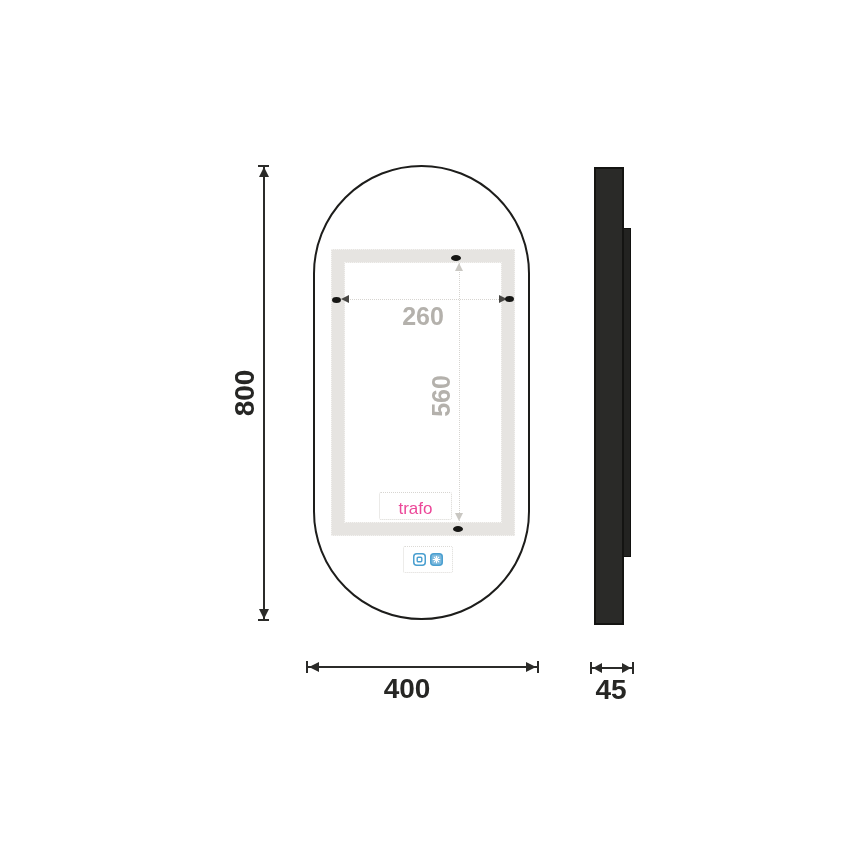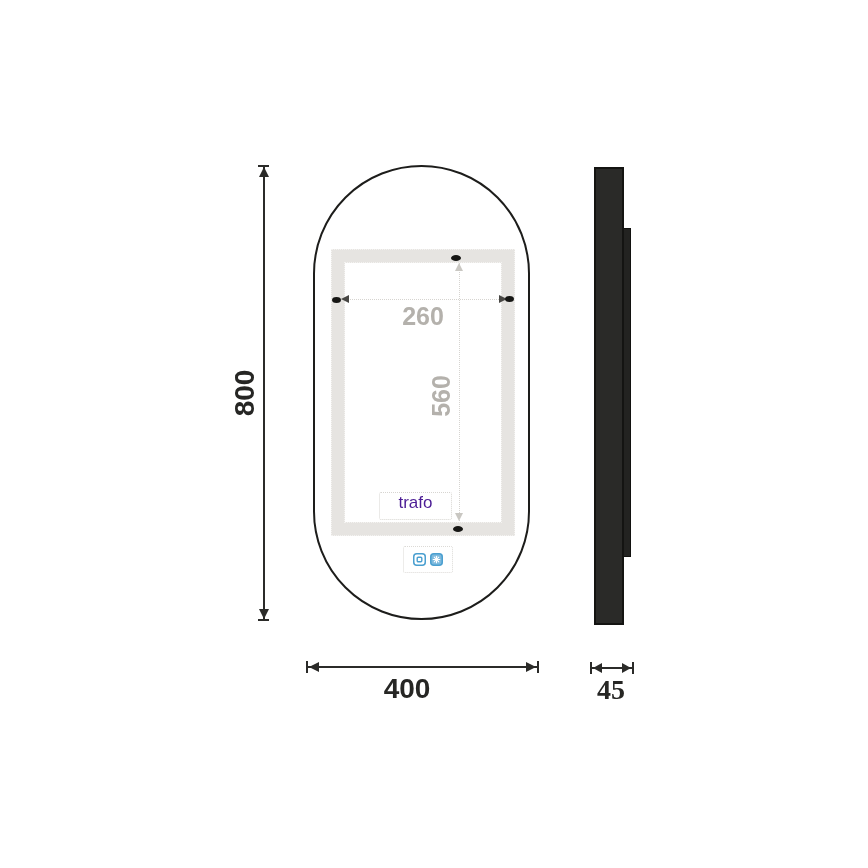--- a/index.html
+++ b/index.html
@@ -39,22 +39,22 @@
   .dim-gray-label{
     color:#b4b1ac;font-size:25px;font-weight:bold;letter-spacing:0px;white-space:nowrap;
     transform:translate(-50%,-50%);
   }
   .label-260{left:423px;top:316px;}
   .label-560{left:441px;top:396px;transform:translate(-50%,-50%) rotate(-90deg);}
 
   .trafo-box{
     left:379px;top:492px;width:73px;height:28px;box-sizing:border-box;
     border:1px dotted #d7d5d1;border-radius:2px;
-    display:flex;align-items:flex-start;justify-content:center;
-    color:#4c1d95;font-size:17px;
+    display:flex;align-items:flex-end;justify-content:center;
+    color:#ec4899;font-size:17px;
   }
   .touch-box{
     left:403px;top:546px;width:50px;height:27px;box-sizing:border-box;
     border:1px dotted #dcdad6;border-radius:2px;
     display:flex;align-items:center;justify-content:center;gap:4px;
   }
   .touch-box svg{display:block;}
 
   
   .dimline{background:#2b2b29;}
@@ -77,21 +77,21 @@
   .t45-right{left:632px;top:662px;}
   .tri-45-left{left:593px;top:663px;border-top:5px solid transparent;border-bottom:5px solid transparent;border-right:9px solid #2b2b29;}
   .tri-45-right{left:622px;top:663px;border-top:5px solid transparent;border-bottom:5px solid transparent;border-left:9px solid #2b2b29;}
 
   .dim-dark-label{
     color:#262624;font-size:28px;font-weight:bold;white-space:nowrap;
     transform:translate(-50%,-50%);
   }
   .label-800{left:245px;top:393px;transform:translate(-50%,-50%) rotate(-90deg);}
   .label-400{left:407px;top:689px;}
-  .label-45{left:611px;top:690px;font-family:Liberation Serif, serif;}
+  .label-45{left:611px;top:690px;}
 
   
   .side-backplate{
     left:622px;top:228px;width:9px;height:329px;box-sizing:border-box;
     background:#232321;border:1px solid #121210;
   }
   .side-panel{
     left:594px;top:167px;width:30px;height:458px;box-sizing:border-box;
     background:#2a2a28;border:2px solid #141412;
   }

